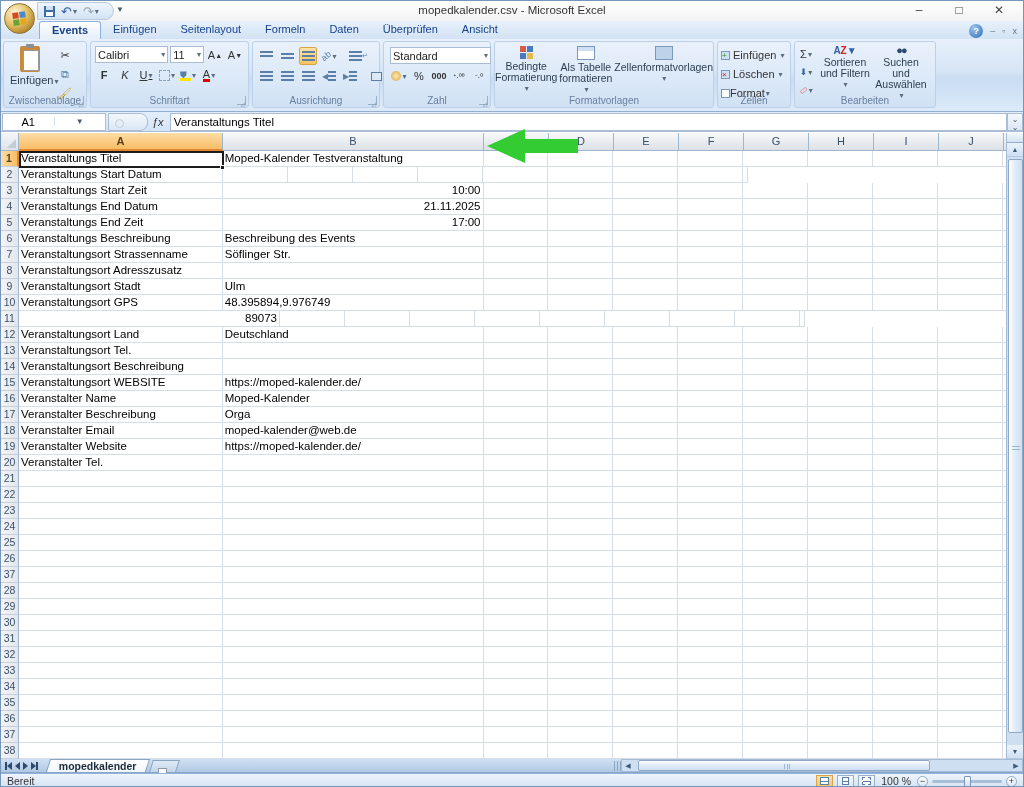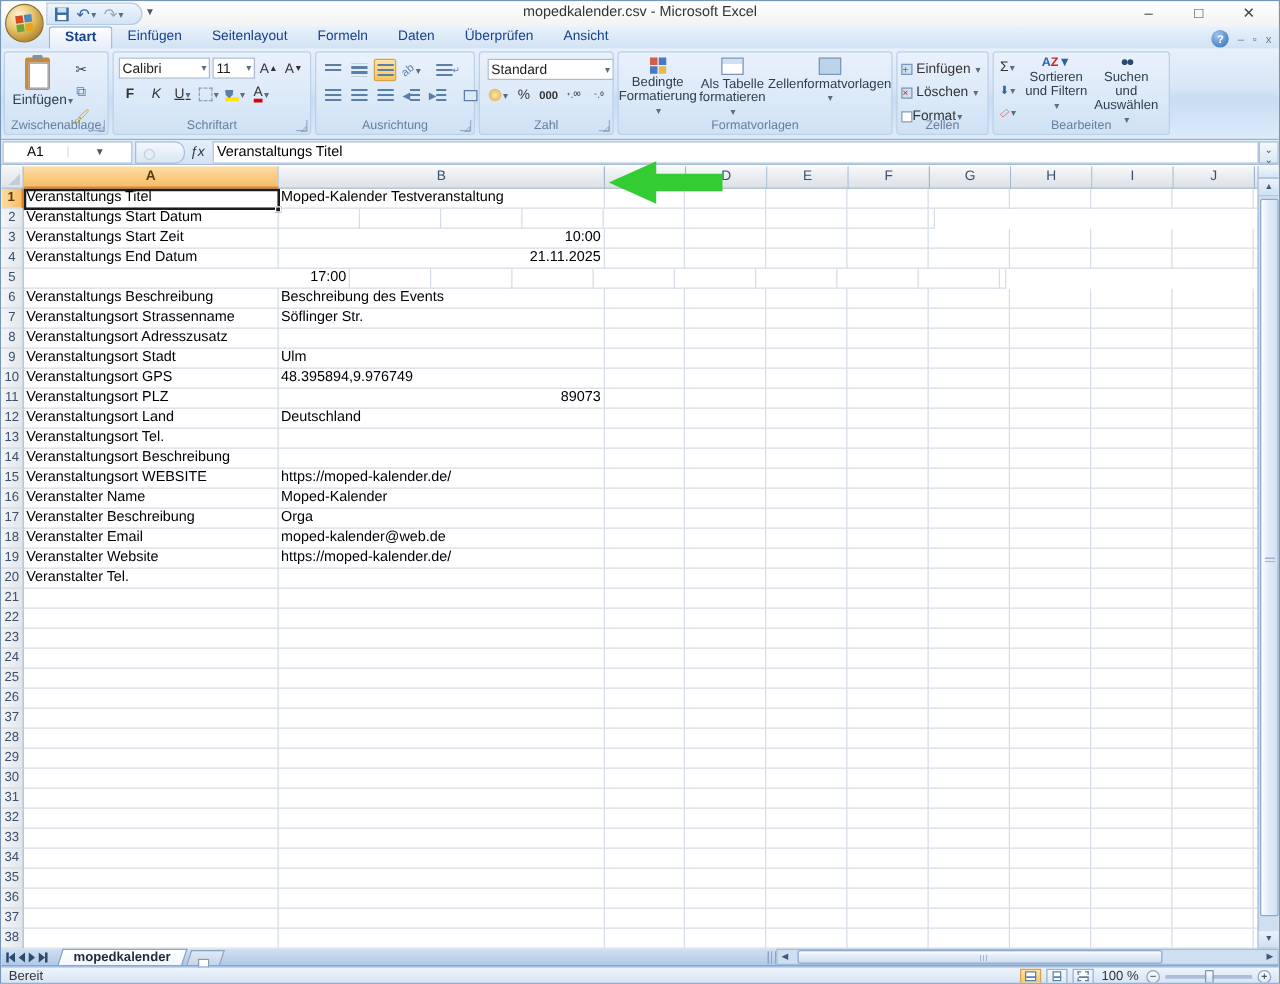--- a/index.html
+++ b/index.html
@@ -209,21 +209,21 @@
       </div>
     <div class="qat-btn">
         <span class="redo">↷</span>
         <span class="mini-caret">▾</span>
       </div>
   </div>
   <div class="qat-custom">▼</div>
 
   <div class="tabrow">
     <div class="tabs">
-        <div class="tab active">Start</div>
+        <div class="tab active">Events</div>
         <div class="tab">Einfügen</div>
         <div class="tab">Seitenlayout</div>
         <div class="tab">Formeln</div>
         <div class="tab">Daten</div>
         <div class="tab">Überprüfen</div>
         <div class="tab">Ansicht</div>
       </div>
     <div class="tabrow-right">
       <div class="help-btn">?</div>
       <div class="wb-ctrl">–</div>
@@ -510,20 +510,21 @@
           <div class="cell w-s"></div>
       <div class="cell w-s"></div>
           <div class="cell w-s"></div>
       <div class="cell w-s"></div>
           <div class="cell w-s"></div>
       <div class="cell w-sliver"></div>
     </div>
 
     <div class="grow">
       <div class="rowhead">5</div>
+      <div class="cell w-a">Veranstaltungs End Zeit</div>
       <div class="cell w-b right">17:00</div>
       <div class="cell w-s"></div>
           <div class="cell w-s"></div>
       <div class="cell w-s"></div>
           <div class="cell w-s"></div>
       <div class="cell w-s"></div>
           <div class="cell w-s"></div>
       <div class="cell w-s"></div>
           <div class="cell w-s"></div>
       <div class="cell w-sliver"></div>
@@ -599,21 +600,20 @@
           <div class="cell w-s"></div>
       <div class="cell w-s"></div>
           <div class="cell w-s"></div>
       <div class="cell w-s"></div>
           <div class="cell w-s"></div>
       <div class="cell w-sliver"></div>
     </div>
 
     <div class="grow">
       <div class="rowhead">11</div>
-      <div class="cell w-a">Veranstaltungsort PLZ</div>
       <div class="cell w-b right">89073</div>
       <div class="cell w-s"></div>
           <div class="cell w-s"></div>
       <div class="cell w-s"></div>
           <div class="cell w-s"></div>
       <div class="cell w-s"></div>
           <div class="cell w-s"></div>
       <div class="cell w-s"></div>
           <div class="cell w-s"></div>
       <div class="cell w-sliver"></div>

